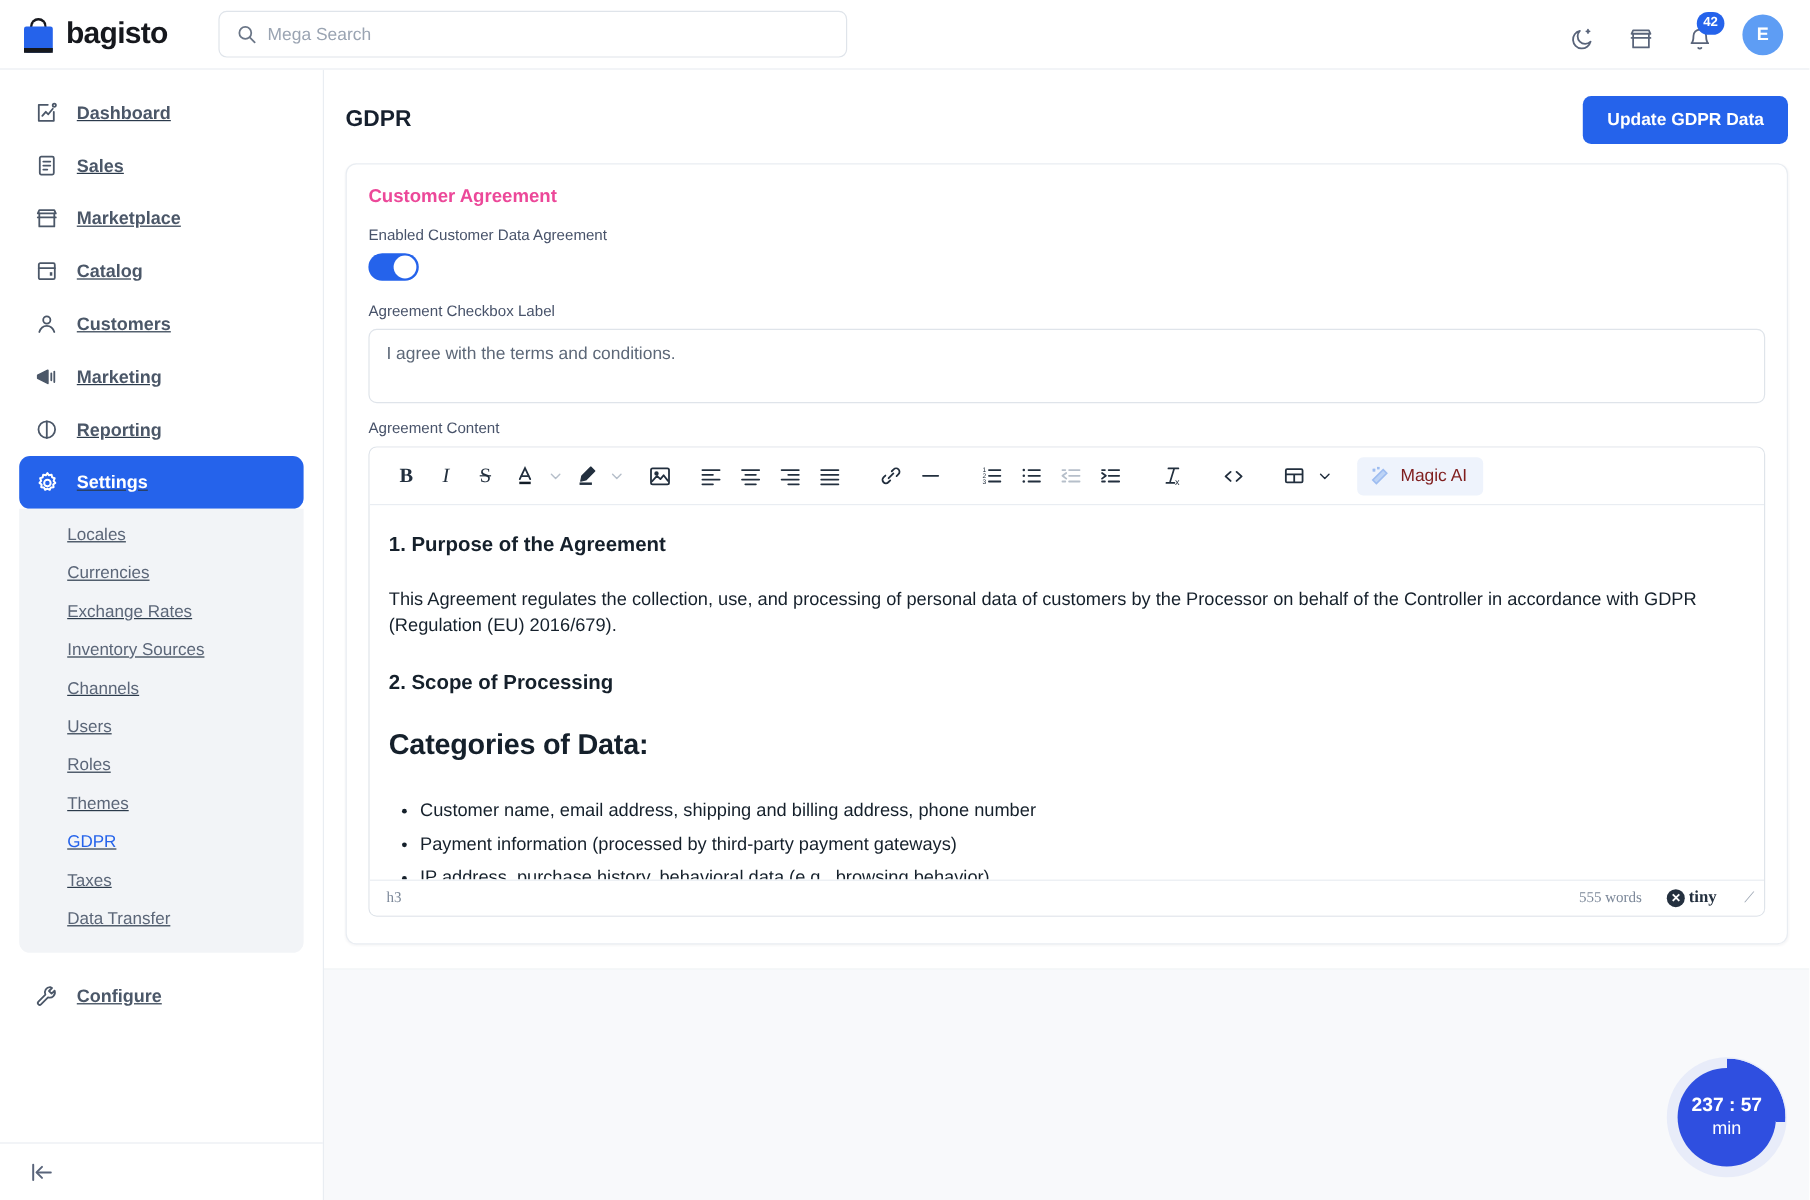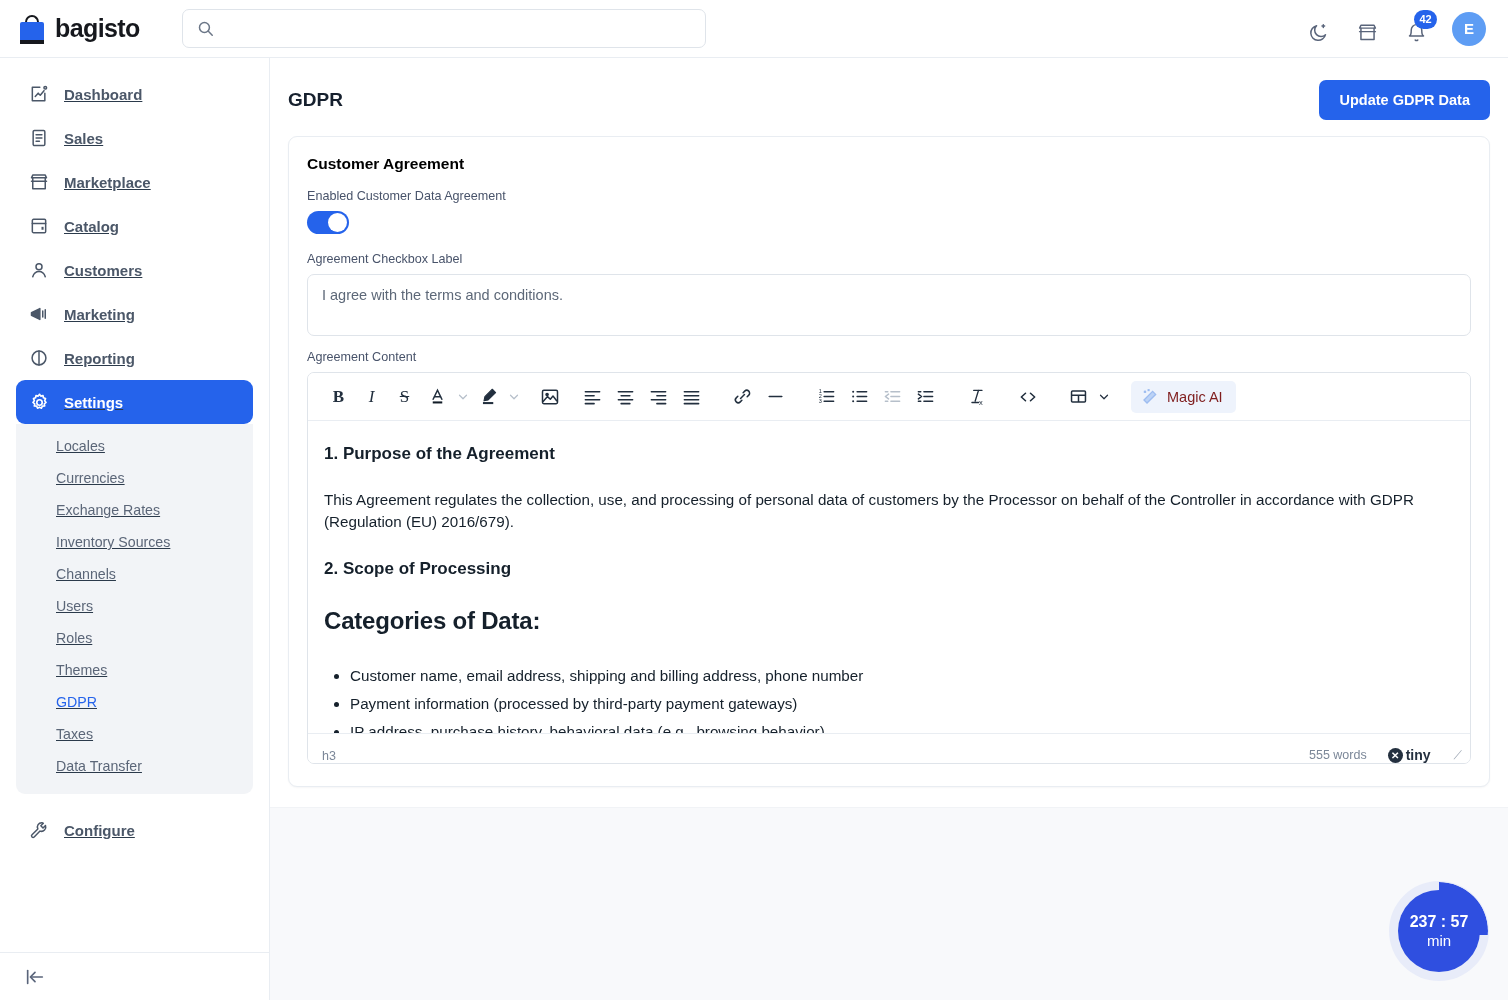--- a/index.html
+++ b/index.html
@@ -110,21 +110,21 @@
     background: #2563eb; color: #fff; border: none; border-radius: 7px;
     font-size: 14.5px; font-weight: 700; padding: 0 20px; height: 40px;
     cursor: pointer; font-family: "Liberation Sans", sans-serif;
   }
 
   .card {
     border: 1px solid #e9edf2; border-radius: 9px; background: #fff;
     padding: 18px 18px 22px 18px;
     box-shadow: 0 1px 2px rgba(16,24,40,0.04);
   }
-  .card-title { font-size: 15.5px; font-weight: 700; color: #000000; margin-bottom: 16px; }
+  .card-title { font-size: 15.5px; font-weight: 700; color: #ec4899; margin-bottom: 16px; }
   .field-label { font-size: 12.6px; color: #48536a; margin-bottom: 8px; }
 
   .toggle {
     width: 42px; height: 23px; border-radius: 13px; background: #2563eb;
     position: relative; cursor: pointer; margin-bottom: 18px;
   }
   .toggle .knob {
     position: absolute; right: 2px; top: 2px; width: 19px; height: 19px;
     border-radius: 50%; background: #fff;
   }
@@ -162,22 +162,22 @@
     flex: 1; overflow: hidden; padding: 16px 16px 0 16px;
     font-size: 15px; color: #15202b; line-height: 1.5;
   }
   .editor-body h4 { font-size: 17px; font-weight: 700; margin: 4px 0 22px 0; }
   .editor-body p  { margin: 0 0 22px 0; font-size: 15.2px; line-height: 1.48; }
   .editor-body h3 { font-size: 24px; font-weight: 700; margin: 0 0 26px 0; letter-spacing: -0.2px; }
   .editor-body ul { margin: 0 0 18px 26px; }
   .editor-body li { margin-bottom: 5px; font-size: 15.2px; }
 
   .statusbar {
-    height: 30px; border-top: 1px solid #e9edf2; display: flex; align-items: flex-end;
-    padding: 0 8px 0 14px; font-size: 12.5px; color: #7b8798; background: #fff; flex: none;
+    height: 30px; border-top: 1px solid #e9edf2; display: flex; align-items: center;
+    padding: 0 8px 0 14px; font-size: 12.5px; color: #7b8798; background: #fff; flex: none; font-family: Liberation Serif, serif;
   }
   .sb-right { margin-left: auto; display: flex; align-items: center; gap: 21px; }
   .tiny-logo { display: flex; align-items: center; gap: 3px; color: #24303f; font-weight: 700; font-size: 14px; }
   .tiny-dot {
     width: 15px; height: 15px; border-radius: 50%; background: #24303f; color: #fff;
     font-size: 10px; display: flex; align-items: center; justify-content: center;
   }
   .resizer { color: #9aa4b2; font-size: 12px; padding-left: 2px; }
 
   .page-bg-fill { flex: 1; background: #f8f9fb; border-top: 1px solid #f1f3f6; margin-top: 20px; }
@@ -212,20 +212,21 @@
           <div class="bag"></div>
       </div>
       <div class="brand-text">bagisto</div>
     </div>
 
     <div class="search-wrap">
       <svg width="17" height="17" viewBox="0 0 24 24" fill="none" stroke="#6b7687" stroke-width="2.1">
         <circle cx="10.5" cy="10.5" r="7"></circle>
           <line x1="16" y1="16" x2="21.5" y2="21.5" stroke-linecap="round"></line>
       </svg>
+      <input placeholder="Mega Search" style="">
     </div>
 
     <div class="header-right">
       <div class="hicon">
         <svg width="21" height="21" viewBox="0 0 24 24" fill="none" stroke="currentColor" stroke-width="1.7" stroke-linecap="round" stroke-linejoin="round">
           <path d="M20 14.5A8.5 8.5 0 1 1 9.8 4.2 7 7 0 0 0 20 14.5z"></path>
           <path d="M17.5 3.2v3M16 4.7h3"></path>
         </svg>
       </div>
       <div class="hicon">

